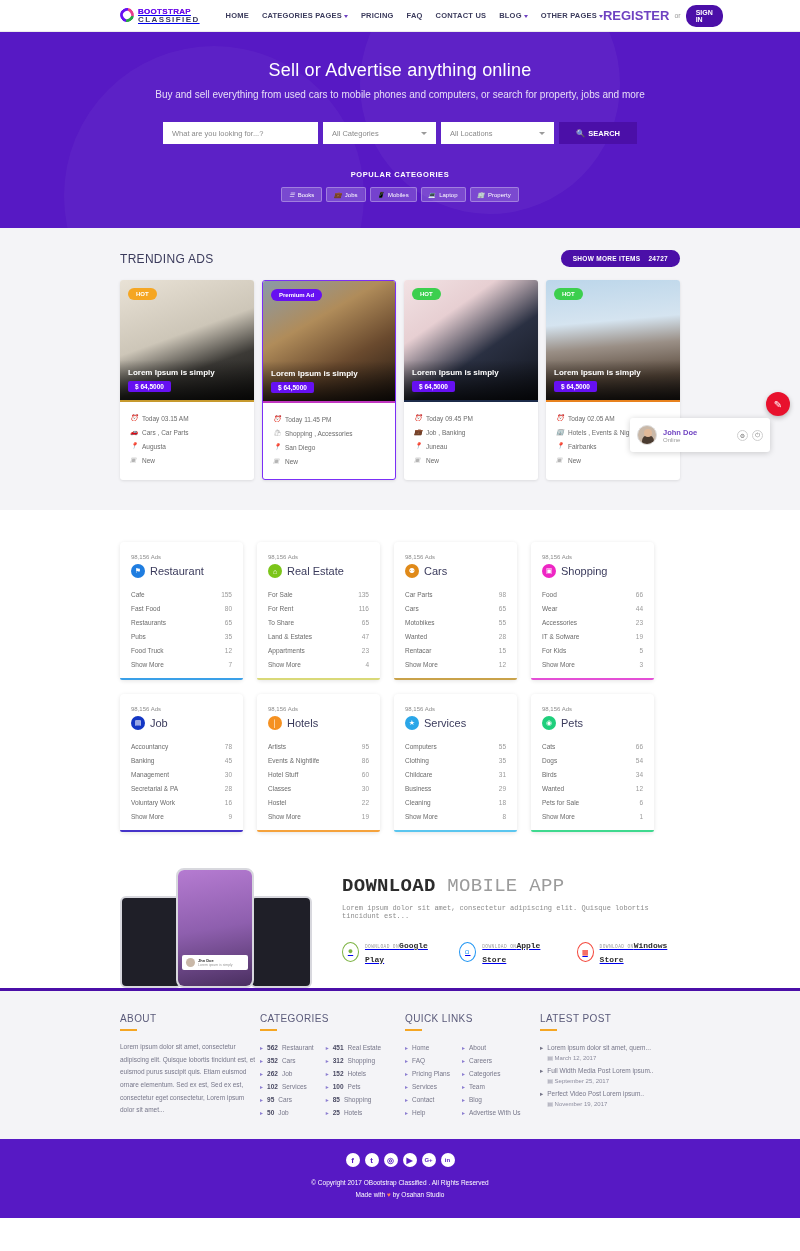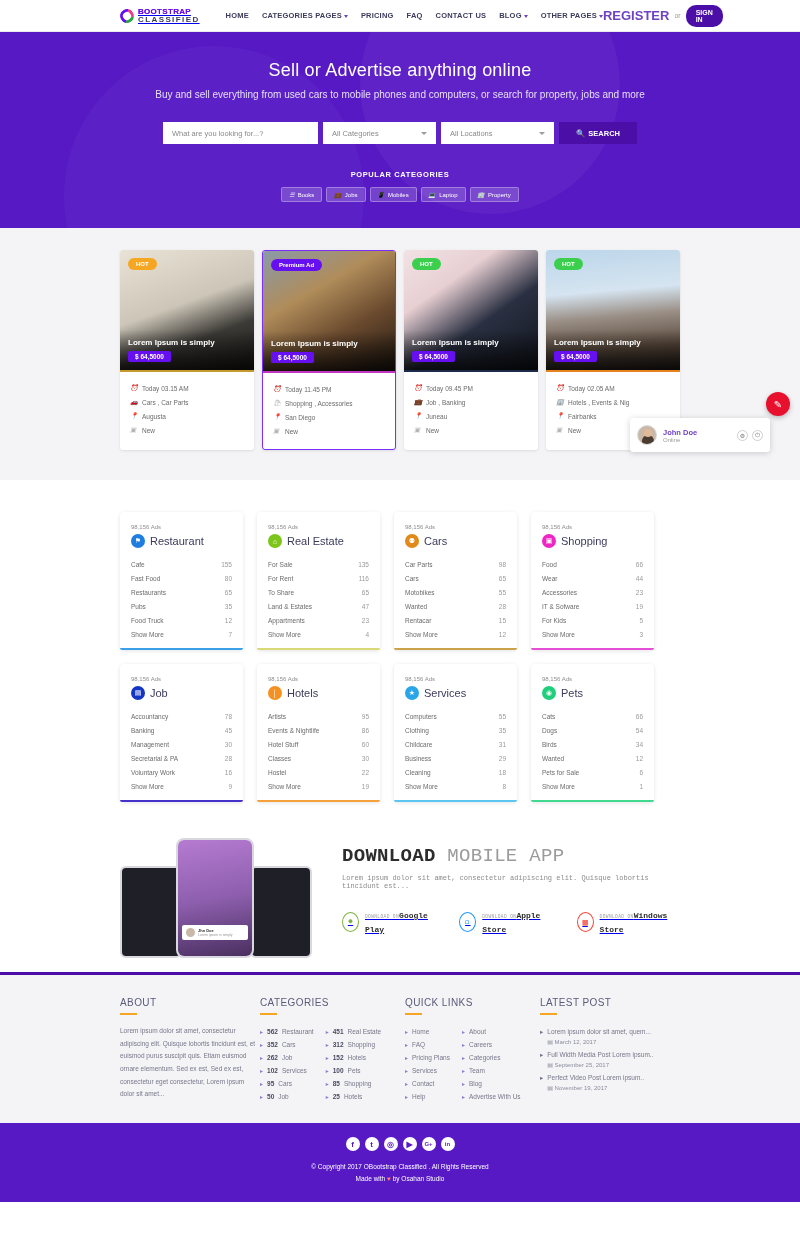--- a/index.html
+++ b/index.html
@@ -13,21 +13,21 @@
   }
   .wrap { width: 800px; position: relative; overflow: hidden; }
   .container { width: 560px; margin: 0 auto; }
 
   
   .header {
     height: 32px; background: #fff; display: flex; align-items: center;
     border-bottom: 1px solid #ececec; position: relative; z-index: 20;
   }
   .header-inner { width: 560px; margin: 0 auto; display: flex; align-items: center; }
-  .logo { display: flex; align-items: center; gap: 4px; }
+  .logo { display: flex; align-items: flex-start; gap: 4px; }
   .logo-mark { width: 14px; height: 14px; border-radius: 50%;
     border: 3px solid #6610f2; border-right-color: #e83e8c; border-bottom-color: #28a745;
     transform: rotate(-35deg); }
   .logo-text { line-height: 1.0; }
   .logo-text .l1 { font-size: 8px; font-weight: bold; letter-spacing: .3px;
     background: linear-gradient(90deg,#6610f2,#e83e8c); -webkit-background-clip: text;
     background-clip: text; color: #6610f2; display: block; }
   .logo-text .l2 { font-size: 8px; font-weight: bold; letter-spacing: 1.4px; color: #3b3b5c; display: block; }
   .nav { display: flex; align-items: center; gap: 13px; margin-left: 26px; }
   .nav a { font-size: 7.5px; font-weight: bold; color: #3b3b5c; text-decoration: none;
@@ -126,21 +126,21 @@
   .app-text h2 b { color: #2c2c2c; font-weight: bold; }
   .app-text p { font-size: 7px; color: #8b8b8b; margin-top: 7px; }
   .stores { display: flex; gap: 22px; margin-top: 18px; }
   .store { display: flex; align-items: center; gap: 6px; }
   .store-ic { width: 20px; height: 20px; border-radius: 50%; border: 1px solid #ccc;
     display: flex; align-items: center; justify-content: center; font-size: 9px; }
   .store-l1 { font-size: 4.5px; color: #9a9a9a; letter-spacing: .4px; }
   .store-l2 { font-size: 8px; font-weight: bold; color: #2c2c2c; }
 
   
-  .footer { background: #f4f4f7; border-top: 3px solid #4b0fa8; padding: 22px 0 20px; margin-top: 14px; }
+  .footer { background: #f4f4f7; border-top: 3px solid #4b0fa8; padding: 22px 0 20px; }
   .f-grid { display: flex; }
   .f-col { }
   .f-col.about { width: 140px; }
   .f-col.cats2 { width: 145px; }
   .f-col.latest { width: 140px; }
   .f-col.quick { width: 135px; }
   .f-title { font-size: 10px; color: #5a5a7a; letter-spacing: .4px; font-weight: normal; }
   .f-rule { width: 17px; height: 2px; background: #f5a623; margin: 5px 0 10px; }
   .f-about { font-size: 6.5px; color: #77778a; line-height: 1.95; }
   .f-two { display: flex; gap: 12px; }
@@ -253,20 +253,27 @@
         <span class="pill">
             <i>🏢</i>
             <span>Property</span>
           </span>
       </div>
     </div>
   </div>
 
   <div class="trending">
     <div class="container">
+      <div class="sec-head">
+        <h2>TRENDING ADS</h2>
+        <button class="show-more">
+          <span>SHOW MORE ITEMS</span>
+          <span>24727</span>
+        </button>
+      </div>
 
       <div class="cards">
 
         <div class="ad-card">
           <div class="ad-thumb">
             <div class="ph" style="background:linear-gradient(160deg,#e9e2d6 0%,#cdc6b8 45%,#3c3a36 70%,#1b1a18 100%);"></div>
             <span class="badge badge-hot-orange">HOT</span>
             <div class="ad-overlay">
               <div class="ad-title">Lorem Ipsum is simply</div>
               <span class="ad-price">$ 64,5000</span>

